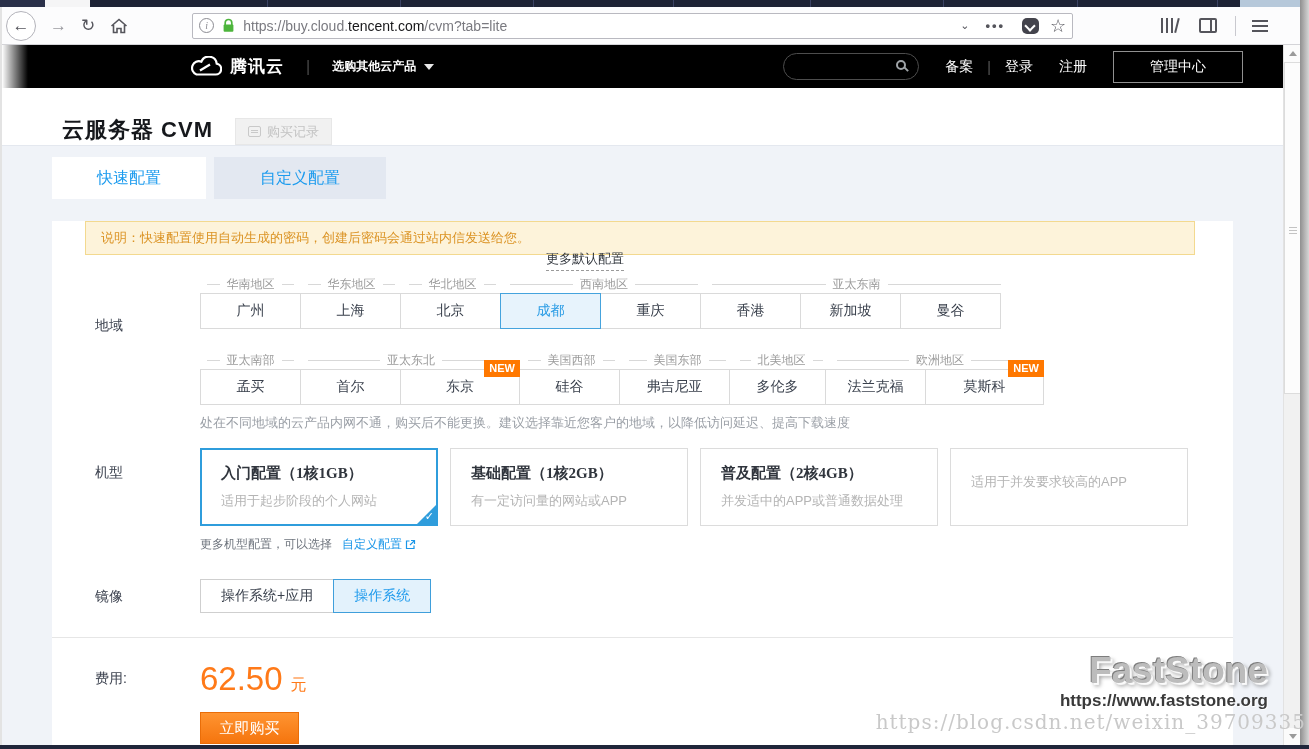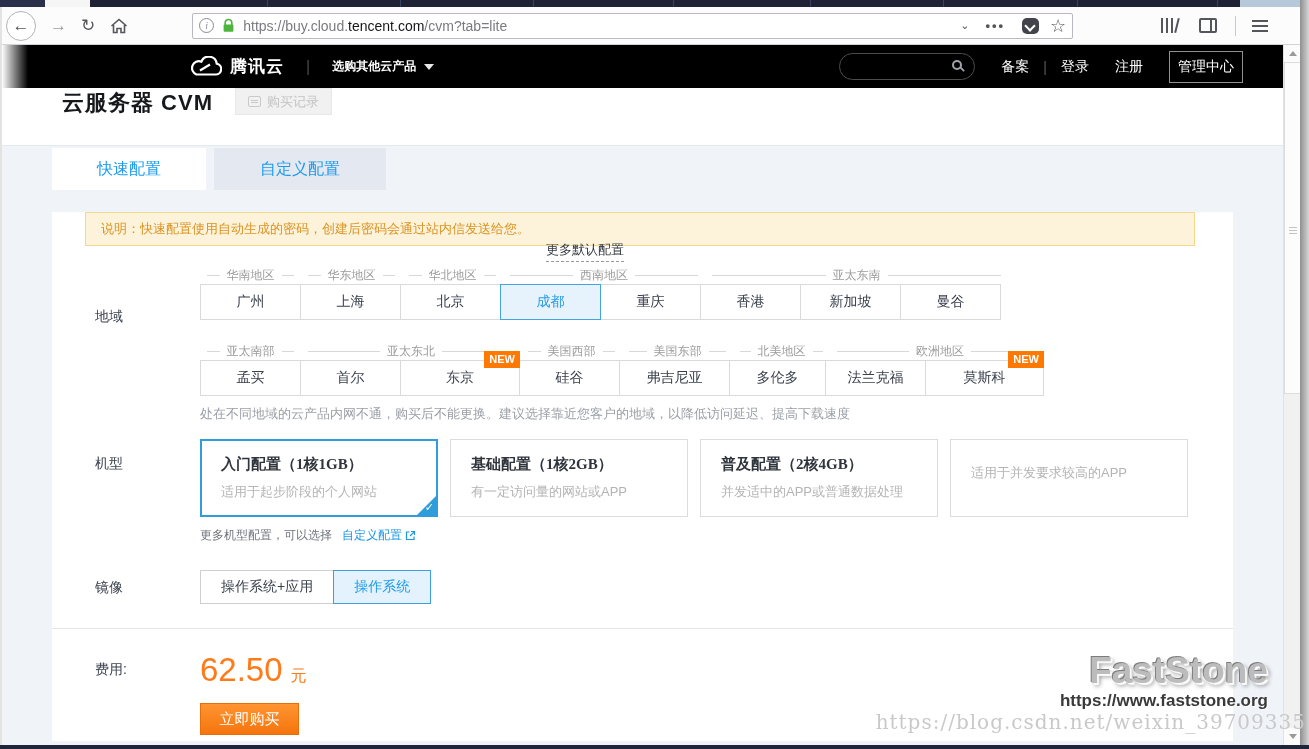--- a/index.html
+++ b/index.html
@@ -61,32 +61,32 @@
   .brand { display:flex; align-items:center; cursor:pointer; }
   .brand-name { font-size:17px; font-weight:bold; margin-left:8px; letter-spacing:1px; }
   .brand-sep { color:#4a4a4a; margin:0 22px; font-size:16px; }
   .nav-products { font-size:12px; font-weight:bold; display:flex; align-items:center; cursor:pointer; }
   .caret-down { width:0; height:0; border-left:5px solid transparent; border-right:5px solid transparent; border-top:6px solid #e8e8e8; margin-left:8px; }
   .qc-search { margin-left:auto; width:136px; height:27px; border:1px solid #4d4d4d; border-radius:14px; position:relative; cursor:text; }
   .mag { position:absolute; right:12px; top:6px; width:10px; height:10px; border:2px solid #9fa4a8; border-radius:50%; }
   .mag::after { content:""; position:absolute; width:6px; height:2px; background:#9fa4a8; transform:rotate(45deg); right:-5px; bottom:-2px; }
   .qc-link { font-size:14px; color:#fff; margin-left:26px; cursor:pointer; }
   .qc-sep { color:#5a5a5a; margin-left:14px; margin-right:-12px; }
-  .qc-console { margin-left:26px; border:1px solid #909090; padding:6px 8px; font-size:14px; cursor:pointer; }
-
-  
-  .page-head { height:57px; background:#fff; display:flex; align-items:flex-start; padding-left:60px; }
+  .qc-console { margin-left:26px; border:1px solid #909090; padding:6px 36px; font-size:14px; cursor:pointer; }
+
+  
+  .page-head { height:57px; background:#fff; display:flex; align-items:flex-end; padding-left:60px; }
   .page-title { font-size:22px; font-weight:bold; color:#16181c; letter-spacing:1px; }
   .history-btn { margin-left:22px; background:#f1f1f1; border:1px solid #e7e7e7; color:#c3c3c3; font-size:13px; height:27px; padding:0 12px; display:flex; align-items:center; cursor:default; }
   .hist-ic { width:13px; height:11px; border:1px solid #c9c9c9; border-radius:2px; margin-right:6px; position:relative; }
   .hist-ic::after { content:""; position:absolute; left:2px; top:3px; width:7px; height:1px; background:#c9c9c9; box-shadow:0 2px 0 #c9c9c9; }
 
   
   .page-body { position:relative; height:600px; background:#f0f3f8; border-top:1px solid #e4e8ef; }
-  .tabs { display:flex; margin-left:50px; padding-top:2px; }
+  .tabs { display:flex; margin-left:50px; padding-top:11px; }
   .tab { height:42px; display:flex; align-items:center; justify-content:center; font-size:16px; color:#1c9bee; cursor:pointer; }
   .tab.active { width:154px; background:#fff; }
   .tab.inactive { width:172px; background:#e3e8f1; margin-left:8px; }
 
   .card { margin-left:50px; width:1181px; background:#fff; padding-bottom:6px; }
   .notice { margin:22px 38px 0 33px; height:34px; background:#fdf3da; border:1px solid #f3d98f; display:flex; align-items:center; padding:0 15px; font-size:13px; color:#db9324; }
   .notice-link { color:#33383f; margin-left:16px; border-bottom:1px dashed #9a9a9a; padding-bottom:2px; cursor:pointer;margin-top:44px; }
 
   .frow { display:flex; padding-left:43px; }
   .flabel { width:105px; flex:none; font-size:14px; color:#3d4350; }

